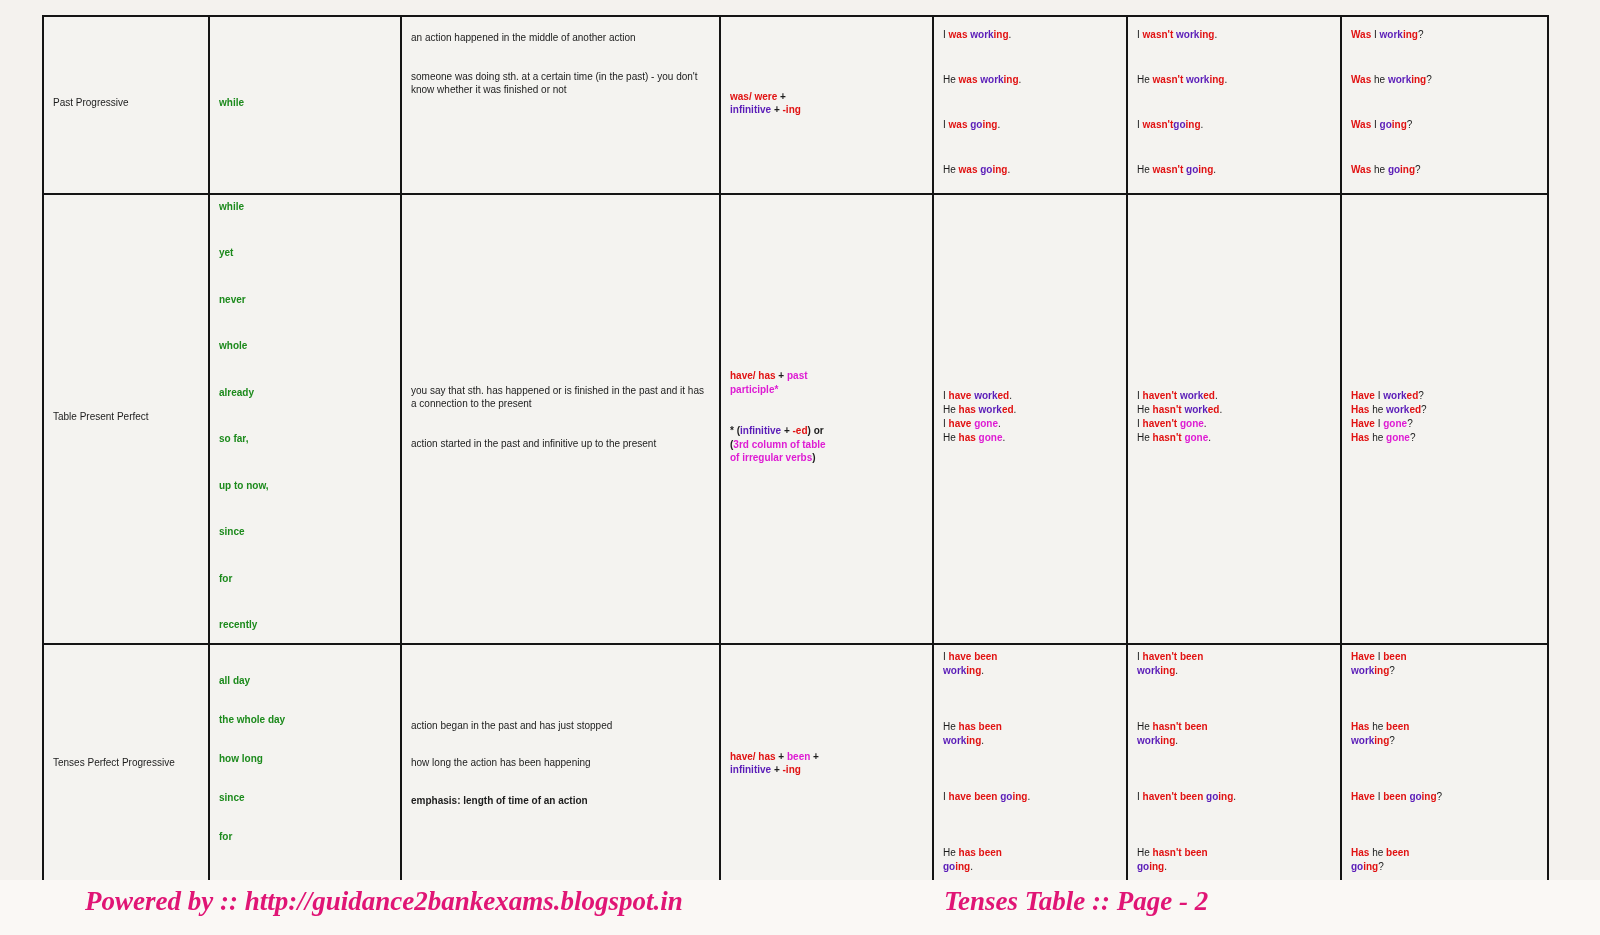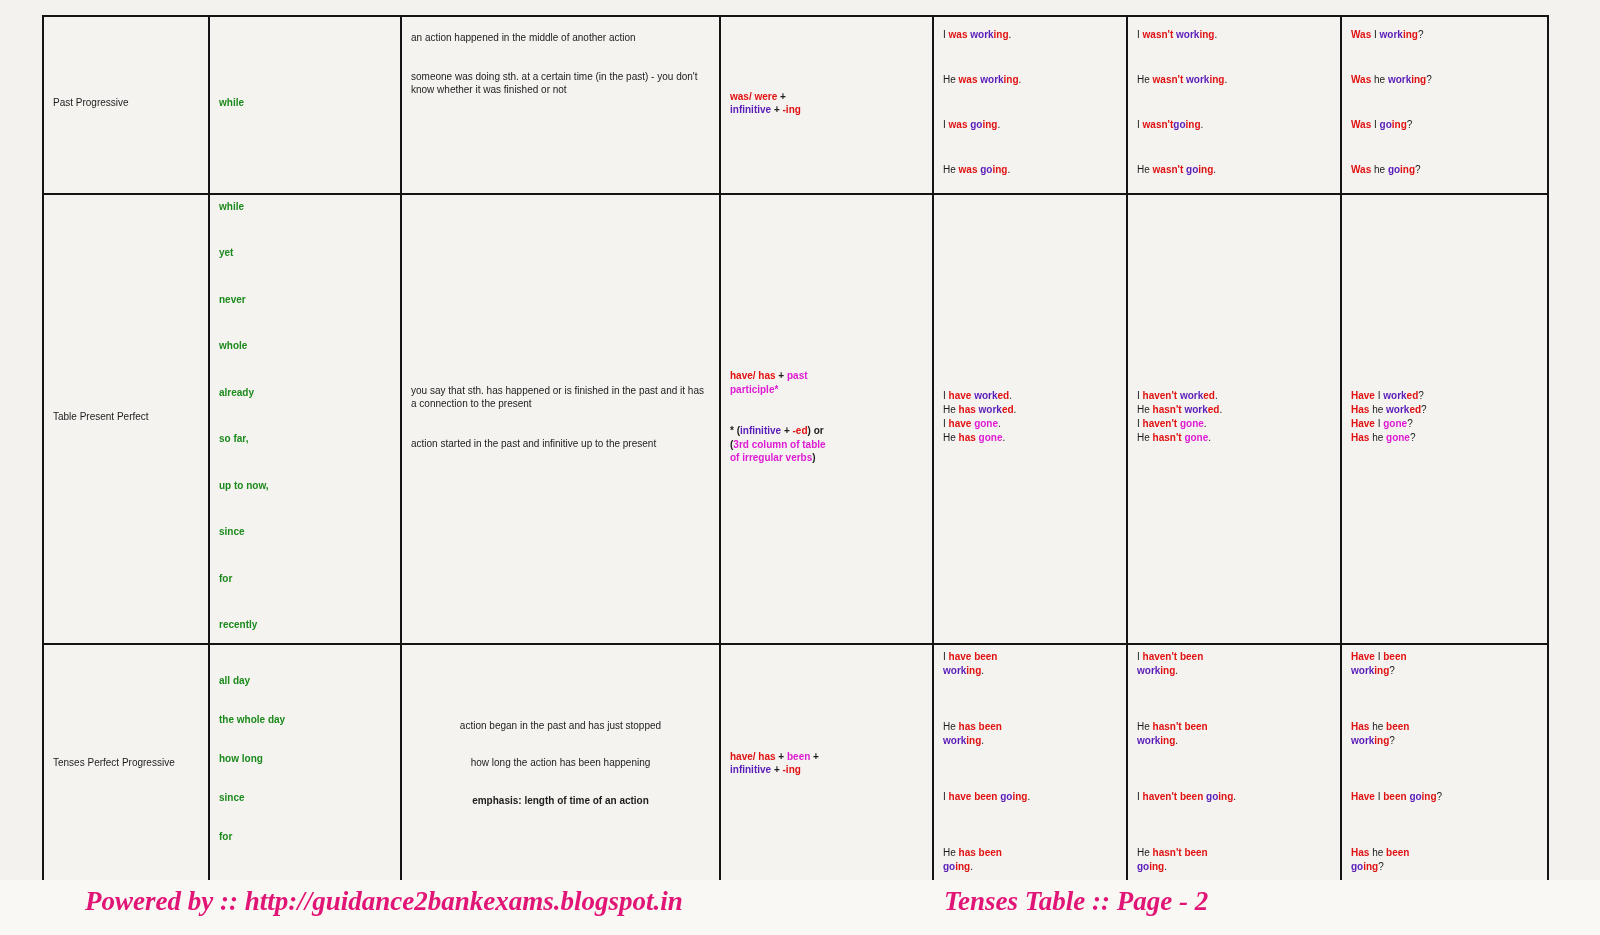--- a/index.html
+++ b/index.html
@@ -41,21 +41,21 @@
   .tense{line-height:1.35;}
 
   .signals{justify-content:center;}
   .sig{font-weight:bold;line-height:1.2;}
   .r2 .signals{justify-content:space-between;padding:6px 9px 8px;}
   .r3 .signals{justify-content:space-between;padding:30px 9px 38px;}
 
   .usage{gap:26px;}
   .r1 .usage{justify-content:flex-start;padding-top:14px;}
   .r2 .usage{justify-content:center;}
-  .r3 .usage{justify-content:center;gap:24px;text-align:center;}
+  .r3 .usage{justify-content:center;gap:24px;}
 
   .form{justify-content:center;gap:28px;}
   .form p{font-weight:bold;line-height:1.35;}
 
   .examples{justify-content:space-between;}
   .r1 .examples{padding:11px 9px 12px;}
   .r2 .examples{justify-content:center;}
   .r3 .examples{padding:5px 9px 7px;}
   .sent{line-height:1.4;font-weight:bold;}
   .sent .plain{font-weight:normal;}

